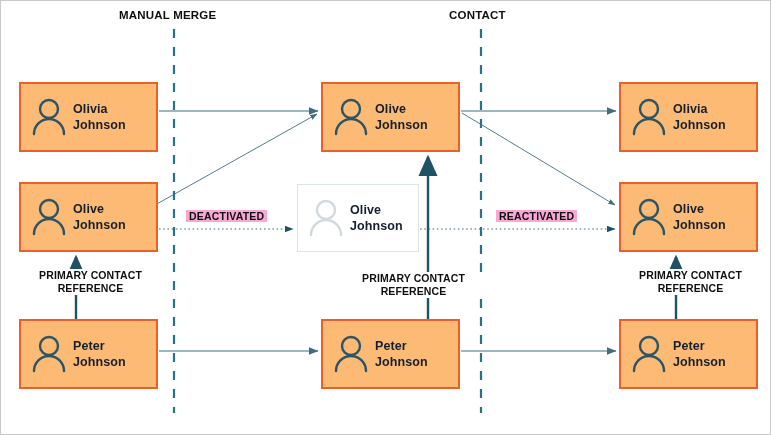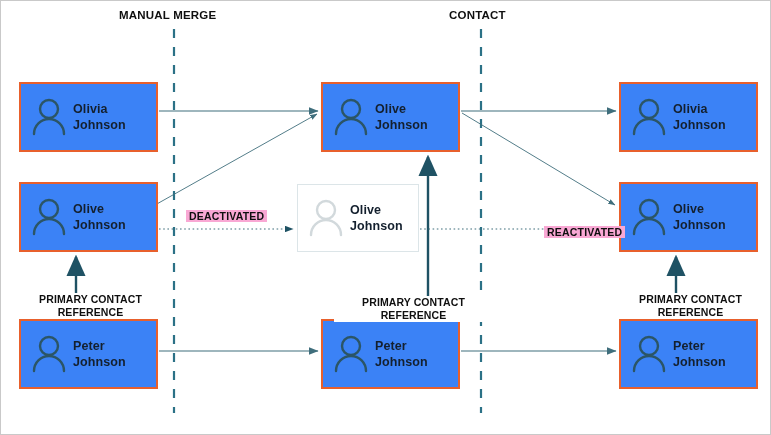--- a/index.html
+++ b/index.html
@@ -26,21 +26,21 @@
     width: 771px;
     height: 435px;
     pointer-events: none;
   }
 
   
   .card {
     position: absolute;
     box-sizing: border-box;
     border: 2px solid #e8602c;
-    background: #3b82f6;
+    background: #fdba74;
     display: flex;
     align-items: center;
     padding-left: 8px;
   }
   .card.ghost {
     border: 1px solid #dce5e8;
     background: #ffffff;
   }
   .card .avatar {
     width: 40px;
@@ -81,21 +81,20 @@
     position: absolute;
     font-size: 10.5px;
     font-weight: bold;
     color: #0f0f0f;
     letter-spacing: 0.1px;
     text-align: center;
     line-height: 1.24;
     white-space: pre-line;
     background: #ffffff;
     padding: 0 2px;
-    margin-top: 24px;
   }
 </style>
 </head>
 <body>
 
 <div id="canvas">
 
   <svg id="edges" viewBox="0 0 771 435" xmlns="http://www.w3.org/2000/svg">
     <defs>
       <marker id="ah-solid" markerWidth="9" markerHeight="7" refX="8.5" refY="3.5" orient="auto">
@@ -234,21 +233,21 @@
       <svg width="40" height="42" viewBox="0 0 40 42">
         <circle cx="20" cy="13" r="9" fill="none" stroke="#2b5566" stroke-width="2.4"></circle>
         <path d="M5,38 a15,15 0 0 1 30,0" fill="none" stroke="#2b5566" stroke-width="2.4" stroke-linecap="round"></path>
       </svg>
     </span>
     <span class="pname">Peter
 Johnson</span>
   </div>
 
   <div class="edge-label" style="left:185px; top:209px;">DEACTIVATED</div>
-  <div class="edge-label" style="left:495px; top:225px;margin-left:48px;">REACTIVATED</div>
+  <div class="edge-label" style="left:495px; top:209px;">REACTIVATED</div>
 
   <div class="ref-label" style="left:10px; top:268px; width:155px;">PRIMARY CONTACT
 REFERENCE</div>
   <div class="ref-label" style="left:333px; top:271px; width:155px;">PRIMARY CONTACT
 REFERENCE</div>
   <div class="ref-label" style="left:610px; top:268px; width:155px;">PRIMARY CONTACT
 REFERENCE</div>
 
 </div>
 

